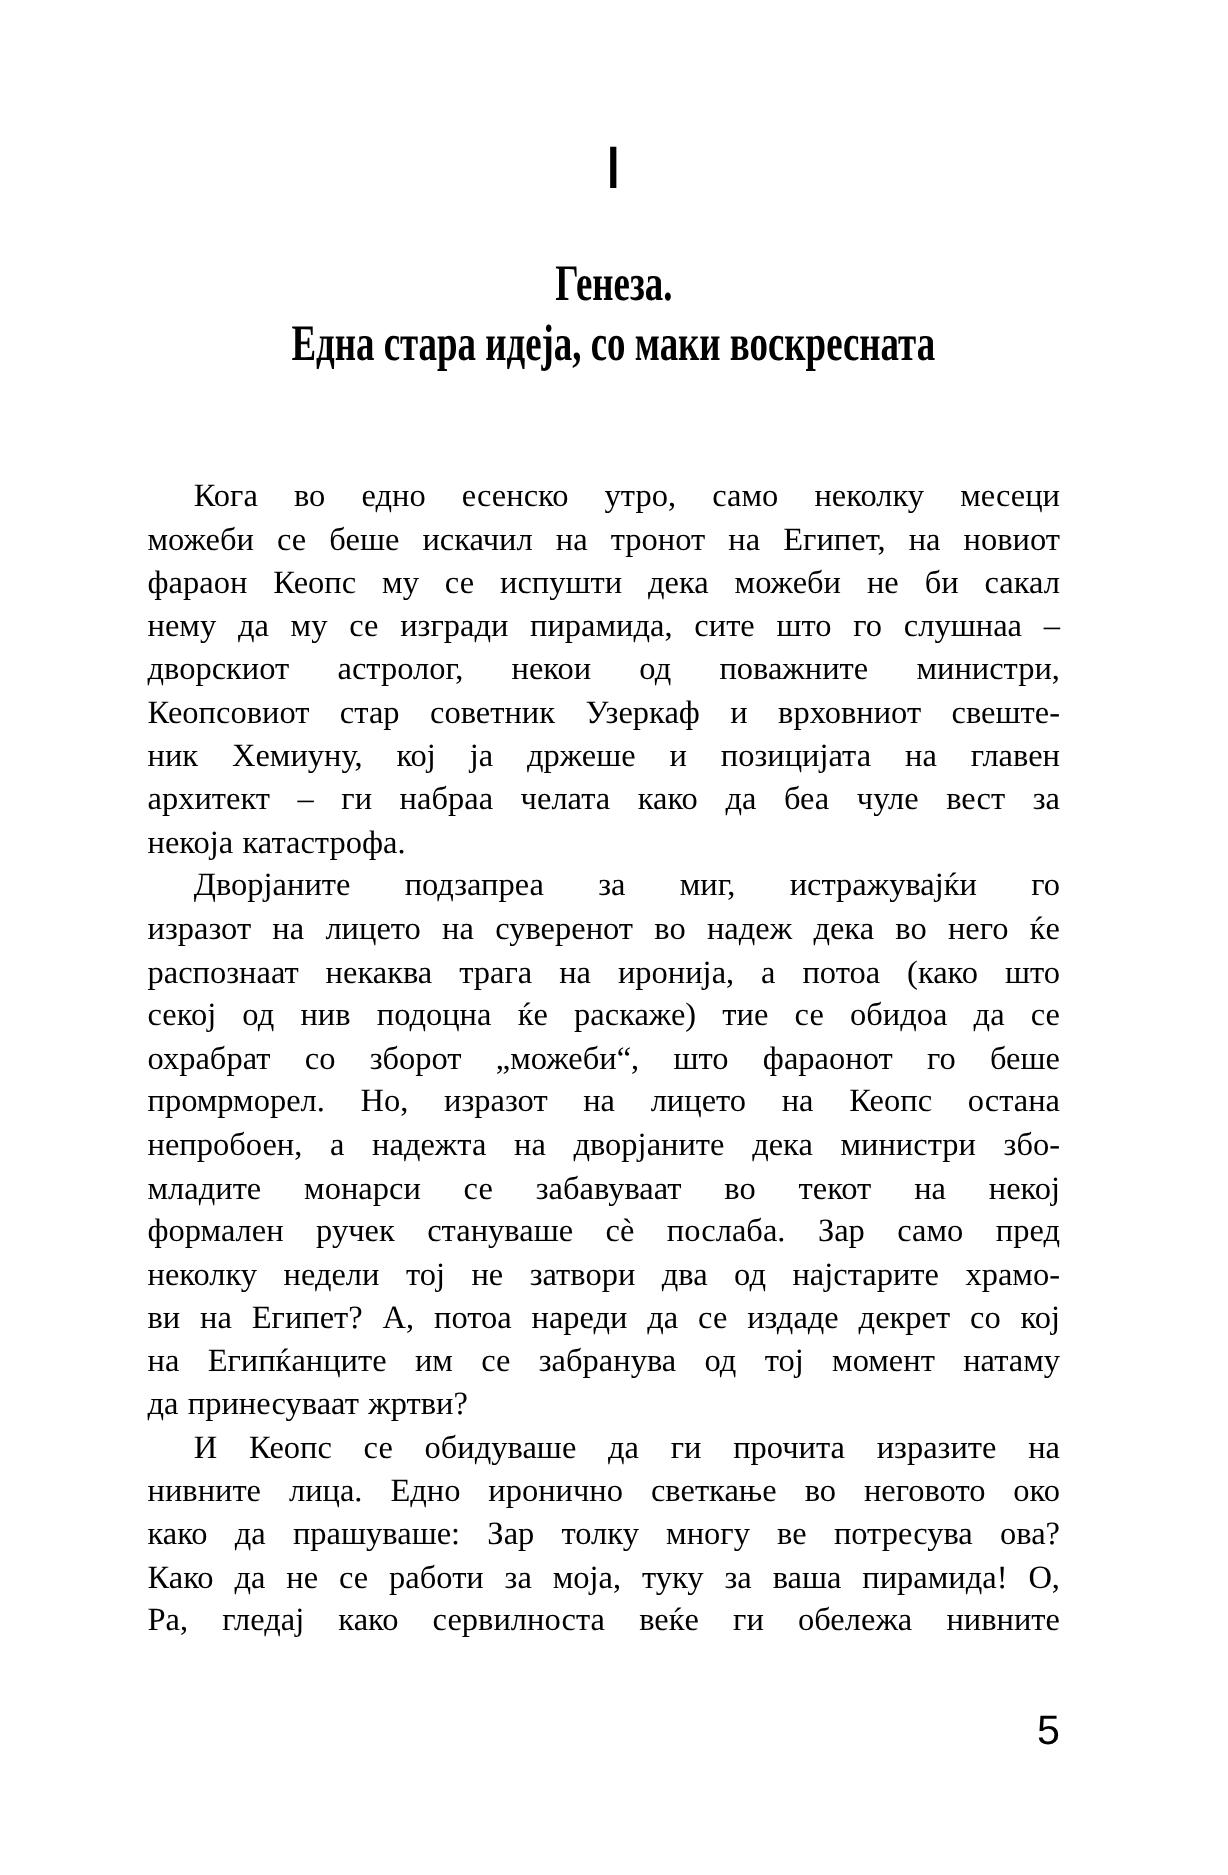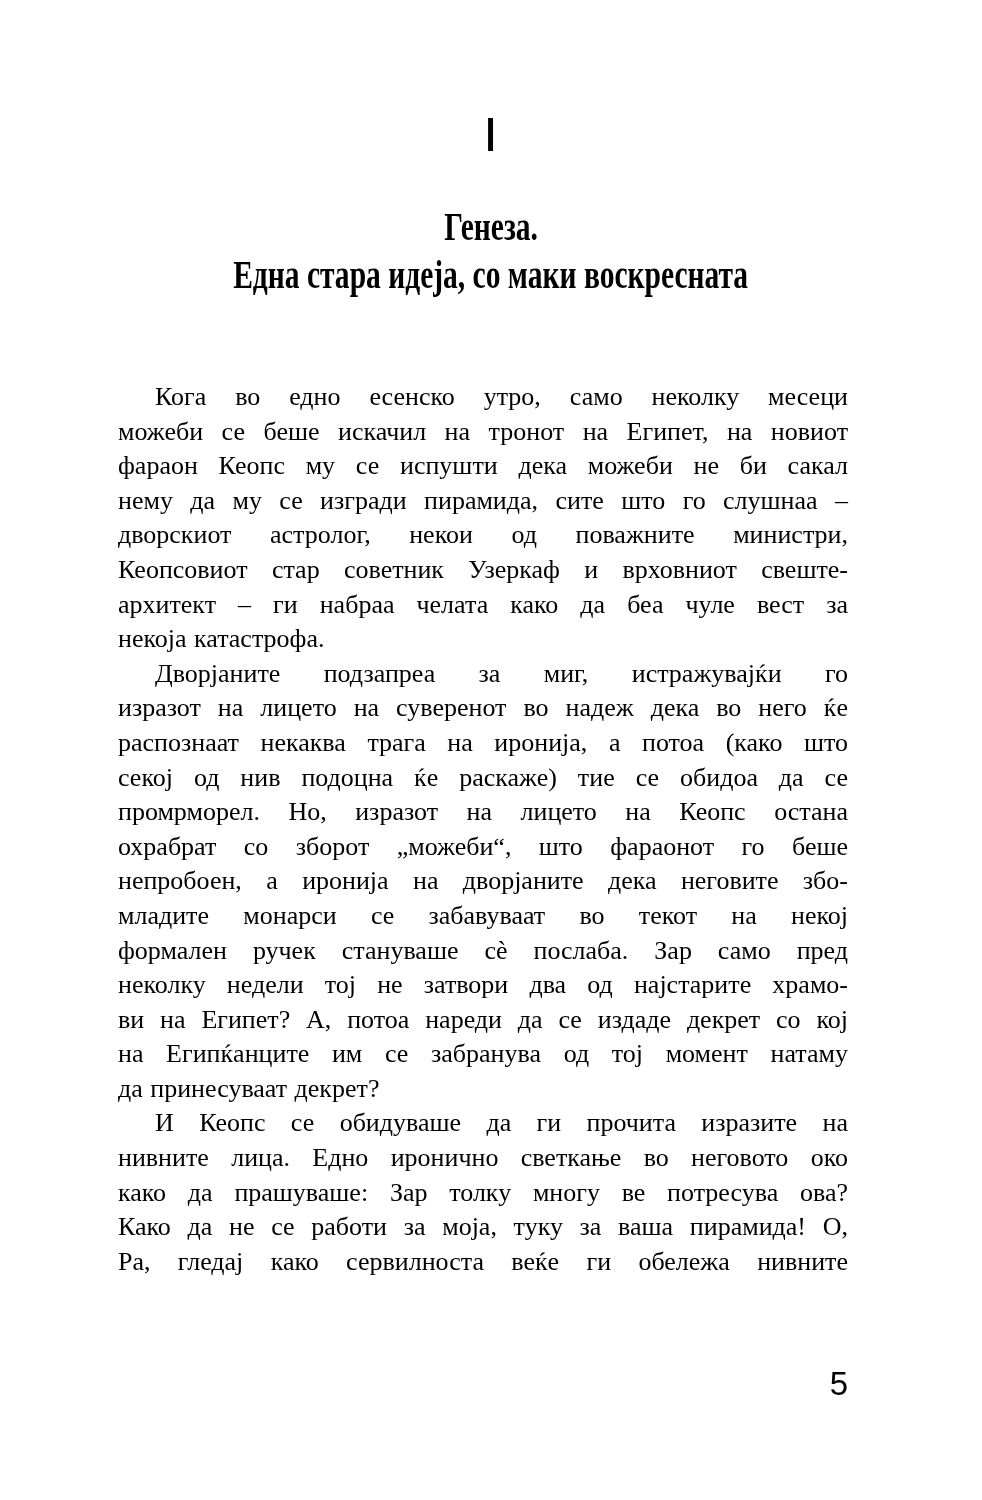--- a/index.html
+++ b/index.html
@@ -90,37 +90,38 @@
   </div>
 
   <div class="body-text">
       <div class="paragraph">
         <div class="line first">Кога во едно есенско утро, само неколку месеци</div>
         <div class="line">можеби се беше искачил на тронот на Египет, на новиот</div>
         <div class="line">фараон Кеопс му се испушти дека можеби не би сакал</div>
         <div class="line">нему да му се изгради пирамида, сите што го слушнаа –</div>
         <div class="line">дворскиот астролог, некои од поважните министри,</div>
         <div class="line">Кеопсовиот стар советник Узеркаф и врховниот свеште-</div>
+        <div class="line">ник Хемиуну, кој ја држеше и позицијата на главен</div>
         <div class="line">архитект – ги набраа челата како да беа чуле вест за</div>
         <div class="line para-end">некоја катастрофа.</div>
       </div>
       <div class="paragraph">
         <div class="line first">Дворјаните подзапреа за миг, истражувајќи го</div>
         <div class="line">изразот на лицето на суверенот во надеж дека во него ќе</div>
         <div class="line">распознаат некаква трага на иронија, а потоа (како што</div>
         <div class="line">секој од нив подоцна ќе раскаже) тие се обидоа да се</div>
+        <div class="line">охрабрат со зборот „можеби“, што фараонот го беше</div>
         <div class="line">промрморел. Но, изразот на лицето на Кеопс остана</div>
-        <div class="line">охрабрат со зборот „можеби“, што фараонот го беше</div>
-        <div class="line">непробоен, а иронија на дворјаните дека неговите збо-</div>
+        <div class="line">непробоен, а надежта на дворјаните дека министри збо-</div>
         <div class="line">младите монарси се забавуваат во текот на некој</div>
         <div class="line">формален ручек стануваше сѐ послаба. Зар само пред</div>
         <div class="line">неколку недели тој не затвори два од најстарите храмо-</div>
         <div class="line">ви на Египет? А, потоа нареди да се издаде декрет со кој</div>
         <div class="line">на Египќанците им се забранува од тој момент натаму</div>
-        <div class="line para-end">да принесуваат декрет?</div>
+        <div class="line para-end">да принесуваат жртви?</div>
       </div>
       <div class="paragraph">
         <div class="line first">И Кеопс се обидуваше да ги прочита изразите на</div>
         <div class="line">нивните лица. Едно иронично светкање во неговото око</div>
         <div class="line">како да прашуваше: Зар толку многу ве потресува ова?</div>
         <div class="line">Како да не се работи за моја, туку за ваша пирамида! О,</div>
         <div class="line">Ра, гледај како сервилноста веќе ги обележа нивните</div>
       </div>
     </div>
 

